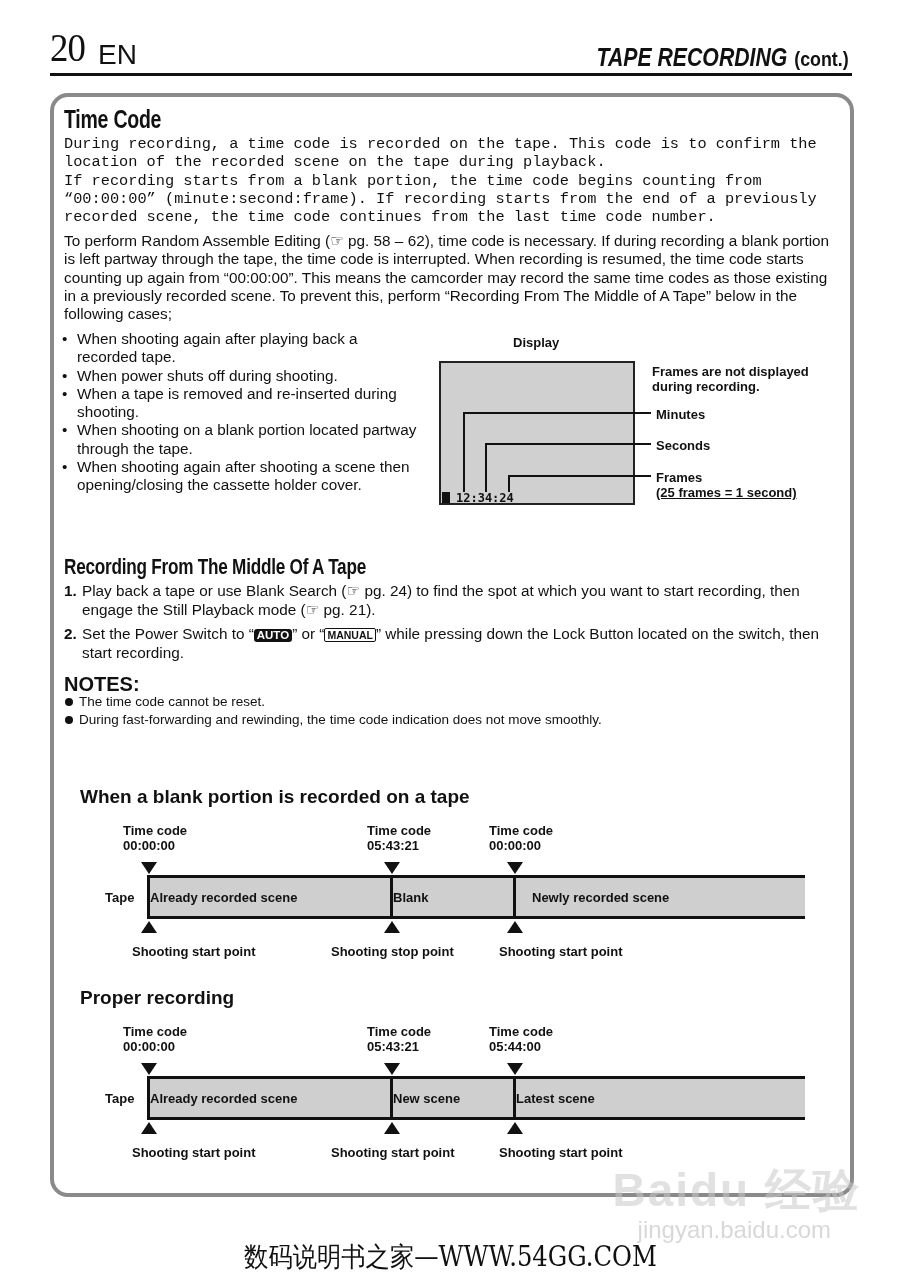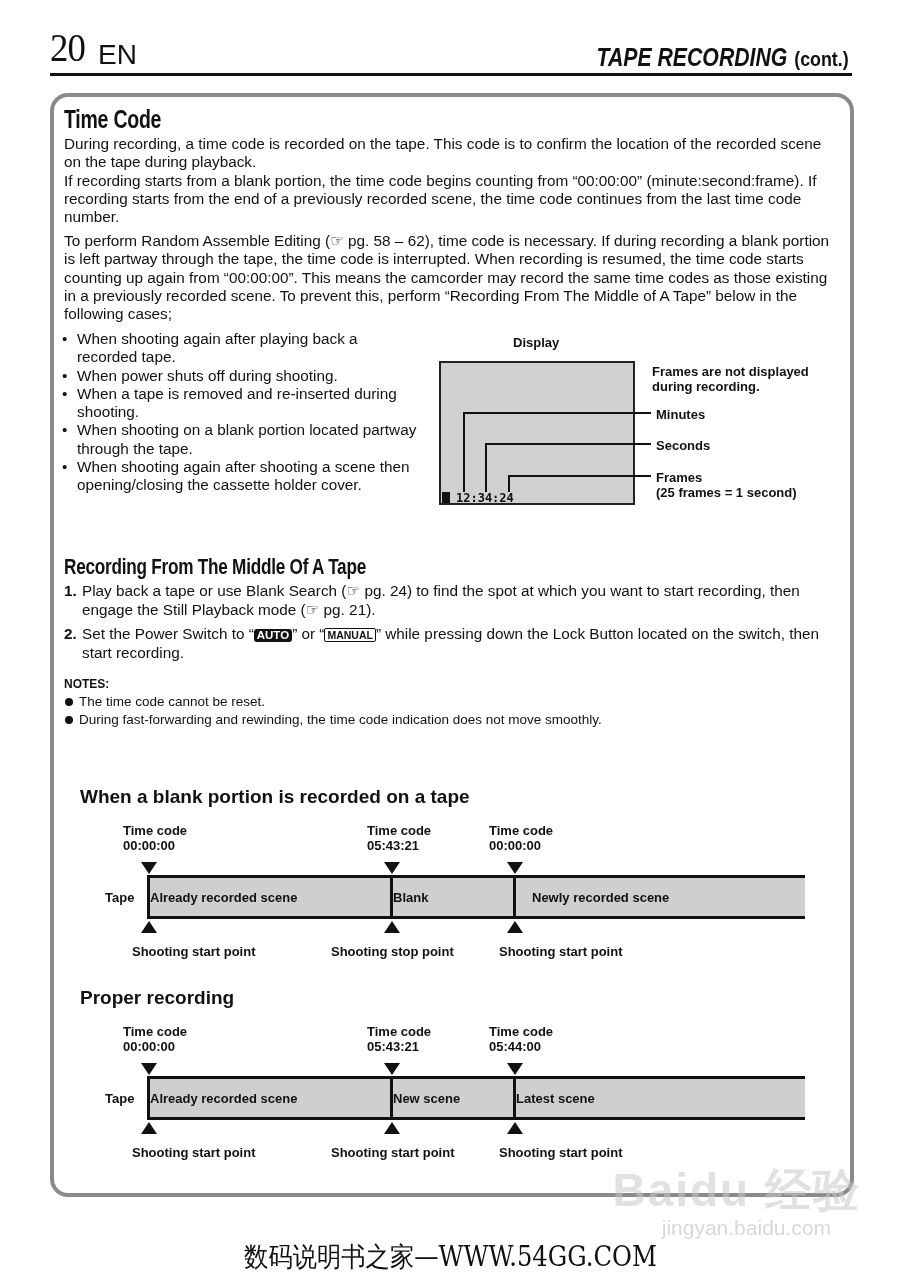--- a/index.html
+++ b/index.html
@@ -25,52 +25,52 @@
   .tc-readout { left:442px; top:491px; font-family:"DejaVu Sans Mono", monospace; font-size:12px; font-weight:bold; line-height:14px; }
   .tc-icon { display:inline-block; width:8px; height:11px; background:#111; vertical-align:-1px; margin-right:6px; }
   .callout { font-size:13px; font-weight:bold; line-height:15px; white-space:nowrap; }
   .leader { background:#111; }
   
   .steps { font-size:15.3px; line-height:18.5px; }
   .step { position:relative; padding-left:18px; margin-bottom:6px; }
   .step .num { position:absolute; left:0; top:0; font-weight:bold; }
   .kbd-auto { display:inline-block; background:#111; color:#fff; font-weight:bold; font-size:11.5px; line-height:13px; padding:0 3px; border-radius:3px; }
   .kbd-manual { display:inline-block; border:1.5px solid #111; font-weight:bold; font-size:10.5px; line-height:12px; padding:0 2px; border-radius:2px; }
-  .notes-title { font-weight:bold; font-size:12px; line-height:18px; }
+  .notes-title { font-weight:bold; font-size:20px; line-height:18px; }
   .notes { list-style:none; padding:0; margin:0; font-size:13.5px; line-height:17.5px; }
   .notes li { position:relative; padding-left:15px; }
   .notes li::before { content:""; position:absolute; left:1px; top:5px; width:8px; height:8px; border-radius:50%; background:#111; }
   
   .diag-title { font-size:19px; font-weight:bold; line-height:20px; }
   .tc-label { font-size:13px; font-weight:bold; line-height:15px; white-space:nowrap; }
   .tape-label { font-size:13px; font-weight:bold; }
   .tape { height:44px; background:#cfcfcf; border-top:3px solid #111; border-bottom:3px solid #111; box-sizing:border-box; }
   .tape-div { width:3px; background:#111; }
   .seg-label { font-size:13px; font-weight:bold; text-align:left; white-space:nowrap; }
   .tri-down { width:0; height:0; border-left:8px solid transparent; border-right:8px solid transparent; border-top:12px solid #111; }
   .tri-up { width:0; height:0; border-left:8px solid transparent; border-right:8px solid transparent; border-bottom:12px solid #111; }
   .point-label { font-size:13px; font-weight:bold; white-space:nowrap; }
   
   .wm-baidu { right:40px; top:1160px; font-size:46px; font-weight:bold; color:rgba(200,200,200,0.55); letter-spacing:2px; }
-  .wm-url { right:70px; top:1216px; font-size:21px; color:rgba(190,190,190,0.6); }
+  .wm-url { right:70px; top:1216px; font-size:24px; color:rgba(190,190,190,0.6); }
   .footer-site { left:0; width:901px; top:1242px; text-align:center; font-family:"DejaVu Serif", serif; font-size:27px; line-height:30px; color:#111; transform:scaleX(0.9); }
 </style>
 </head>
 <body>
 
 <div class="abs page-num">20</div>
 <div class="abs page-lang">EN</div>
 <div class="abs header-title"><span>TAPE RECORDING</span><span class="cont">(cont.)</span></div>
 <div class="abs header-rule"></div>
 
 <div class="abs content-box"></div>
 
 <div class="abs h2" style="left:64px; top:105px;">Time Code</div>
 
-<div class="abs para" style="left:64px; top:135px; width:770px;">
+<div class="abs para" style="left:64px; top:135px; width:770px;font-family:Liberation Mono, monospace;">
   <p>During recording, a time code is recorded on the tape. This code is to confirm the location of the recorded scene on the tape during playback.</p>
   <p>If recording starts from a blank portion, the time code begins counting from “00:00:00” (minute:second:frame). If recording starts from the end of a previously recorded scene, the time code continues from the last time code number.</p>
 </div>
 
 <div class="abs para" style="left:64px; top:232px; width:772px;">
   <span>To perform Random Assemble Editing (</span><span>☞ pg. 58 – 62</span><span>), time code is necessary. If during recording a blank portion is left partway through the tape, the time code is interrupted. When recording is resumed, the time code starts counting up again from “00:00:00”. This means the camcorder may record the same time codes as those existing in a previously recorded scene. To prevent this, perform “Recording From The Middle of A Tape” below in the following cases;</span>
 </div>
 
 <ul class="abs bullets" style="left:62px; top:330px; width:360px;">
   <li>When shooting again after playing back a recorded tape.</li>
@@ -93,21 +93,21 @@
 <div class="abs leader" style="left:508px; top:475px; width:2px; height:17px;"></div>
 <div class="abs leader" style="left:508px; top:475px; width:143px; height:2px;"></div>
 
 <div class="abs callout" style="left:652px; top:364px;">
   <div>Frames are not displayed</div>
   <div>during recording.</div>
 </div>
 <div class="abs callout" style="left:656px; top:407px;">Minutes</div>
 <div class="abs callout" style="left:656px; top:438px;">Seconds</div>
 <div class="abs callout" style="left:656px; top:470px;">Frames</div>
-<div class="abs callout" style="left:656px; top:485px;">(25 frames = 1 second)</div>
+<div class="abs callout" style="left:656px; top:485px;text-decoration:underline;">(25 frames = 1 second)</div>
 
 <div class="abs h2" style="left:64px; top:553px; font-size:22px;">Recording From The Middle Of A Tape</div>
 
 <div class="abs steps" style="left:64px; top:582px; width:772px;">
   <div class="step">
     <span class="num">1.</span>
     <span>Play back a tape or use Blank Search (</span><span>☞ pg. 24</span><span>) to find the spot at which you want to start recording, then engage the Still Playback mode (</span><span>☞ pg. 21</span><span>).</span>
   </div>
   <div class="step">
     <span class="num">2.</span>

